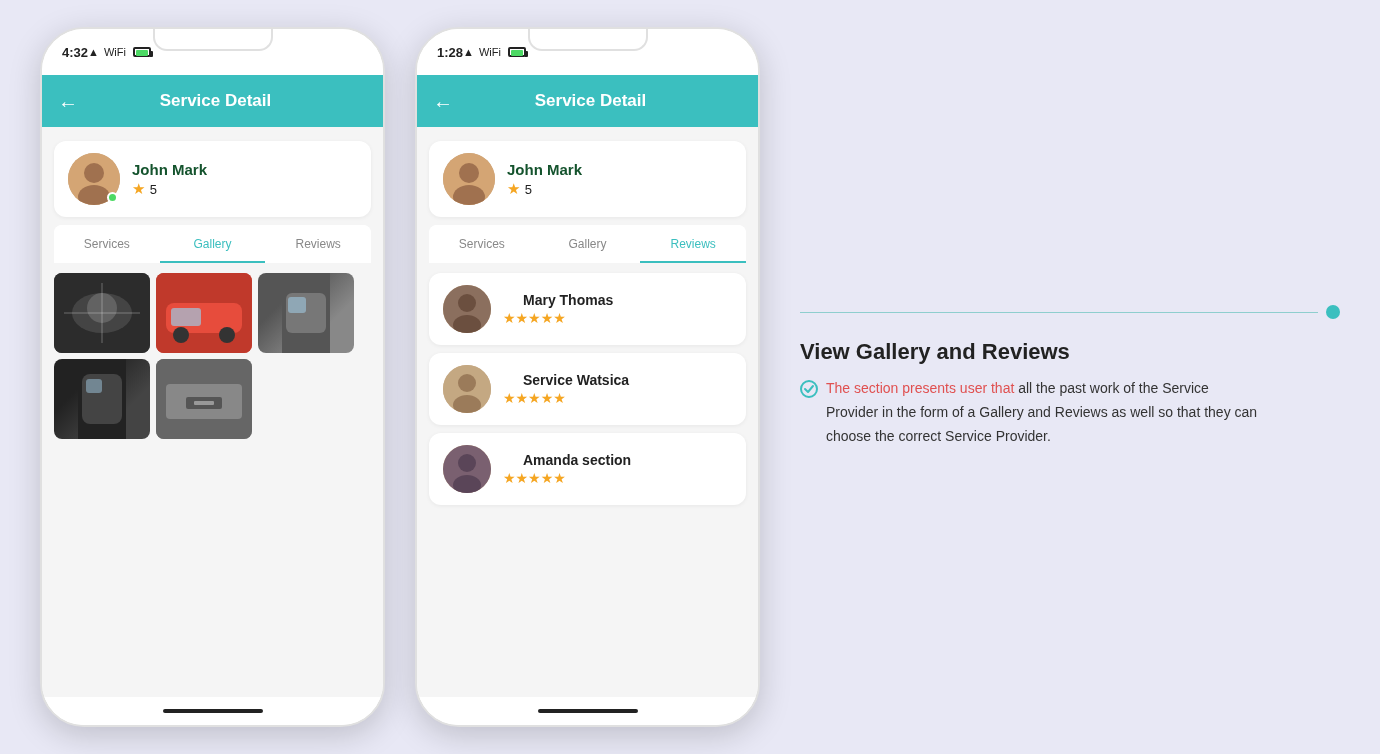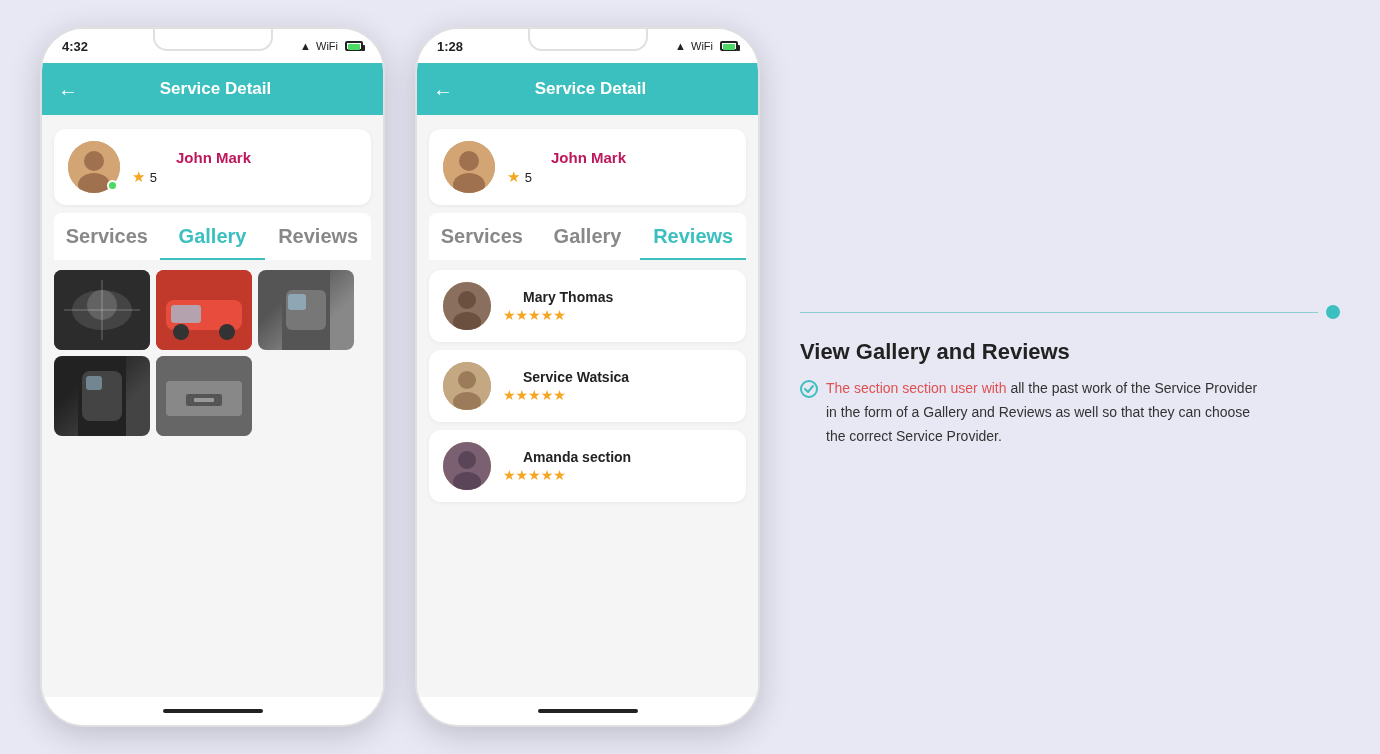--- a/index.html
+++ b/index.html
@@ -32,24 +32,24 @@
       position: relative;
       border: 2px solid #e0e0e0;
       display: flex;
       flex-direction: column;
     }
 
     
     .phone-notch {
       background: #fff;
       width: 100%;
-      height: 34px;
-      display: flex;
-      align-items: center;
-      justify-content: space-between;
+      height: 46px;
+      display: flex;
+      align-items: center;
+      justify-content: flex-start;
       padding: 6px 20px;
       position: relative;
     }
     .phone-notch .time {
       font-size: 13px;
       font-weight: 700;
       color: #222;
     }
     .phone-notch .icons {
       display: flex;
@@ -160,22 +160,21 @@
       right: 2px;
       width: 11px;
       height: 11px;
       background: #4cd964;
       border-radius: 50%;
       border: 2px solid #fff;
     }
     .profile-info .name {
       font-size: 15px;
       font-weight: 600;
-      color: #be185d;
-      margin-left: 44px;
+      color: #14532d;
     }
     .profile-info .stars {
       color: #f5a623;
       font-size: 15px;
       margin-top: 2px;
     }
     .profile-info .star-count {
       color: #222;
       font-size: 13px;
     }
@@ -185,22 +184,22 @@
       display: flex;
       background: #fff;
       margin: 0 12px 0;
       border-radius: 8px 8px 0 0;
       overflow: hidden;
     }
     .tab {
       flex: 1;
       text-align: center;
       padding: 12px 0 10px;
-      font-size: 20px;
-      font-weight: 700;
+      font-size: 12px;
+      font-weight: 400;
       color: #888;
       cursor: pointer;
       border-bottom: 2px solid transparent;
       background: #fff;
     }
     .tab.active {
       color: #3bbfbf;
       border-bottom: 2px solid #3bbfbf;
     }
 
@@ -534,15 +533,15 @@
 
   <div class="annotation-title">View Gallery and Reviews</div>
 
   <div class="annotation-body">
     <span class="annotation-check">
       <svg width="18" height="18" viewBox="0 0 18 18" xmlns="http://www.w3.org/2000/svg">
         <circle cx="9" cy="9" r="8" fill="none" stroke="#3bbfbf" stroke-width="2"></circle>
         <polyline points="5,9 8,12 13,6" fill="none" stroke="#3bbfbf" stroke-width="2" stroke-linecap="round" stroke-linejoin="round"></polyline>
       </svg>
     </span>
-    <span style="color:#e05050;"><span style="color:#e05050;">The section section user with </span><span style="color:#333;">all the past work of the Service Provider in the form of a Gallery and Reviews as well so that they can choose the correct Service Provider.</span></span>
+    <span style="color:#e05050;"><span style="color:#e05050;">The section presents user that </span><span style="color:#333;">all the past work of the Service Provider in the form of a Gallery and Reviews as well so that they can choose the correct Service Provider.</span></span>
   </div>
 </div>
 
 </body></html>

